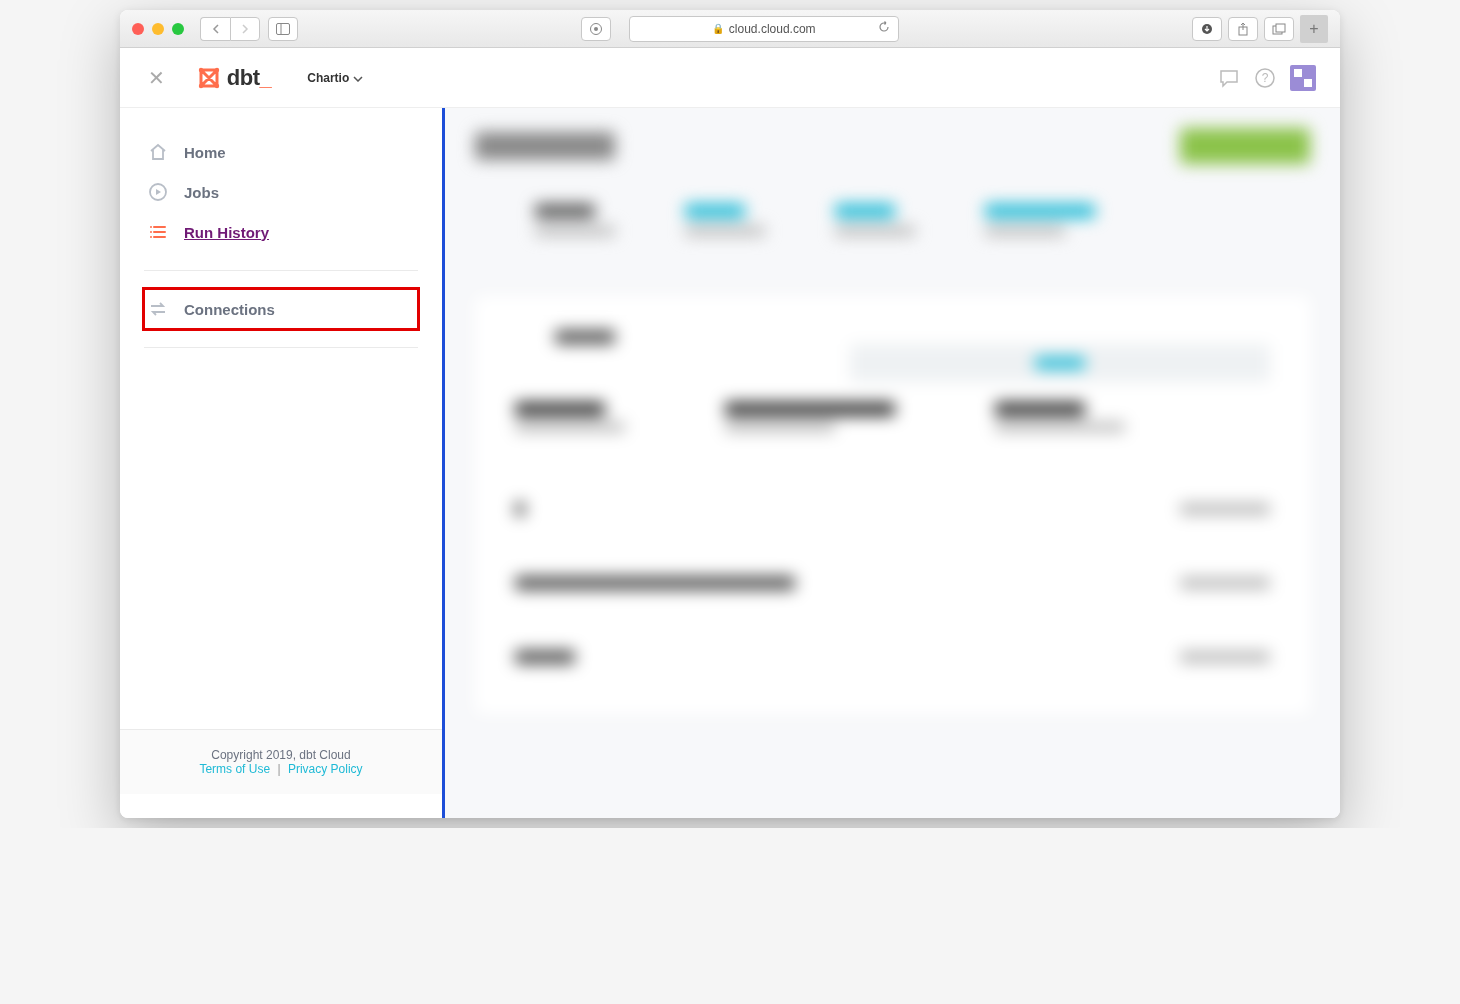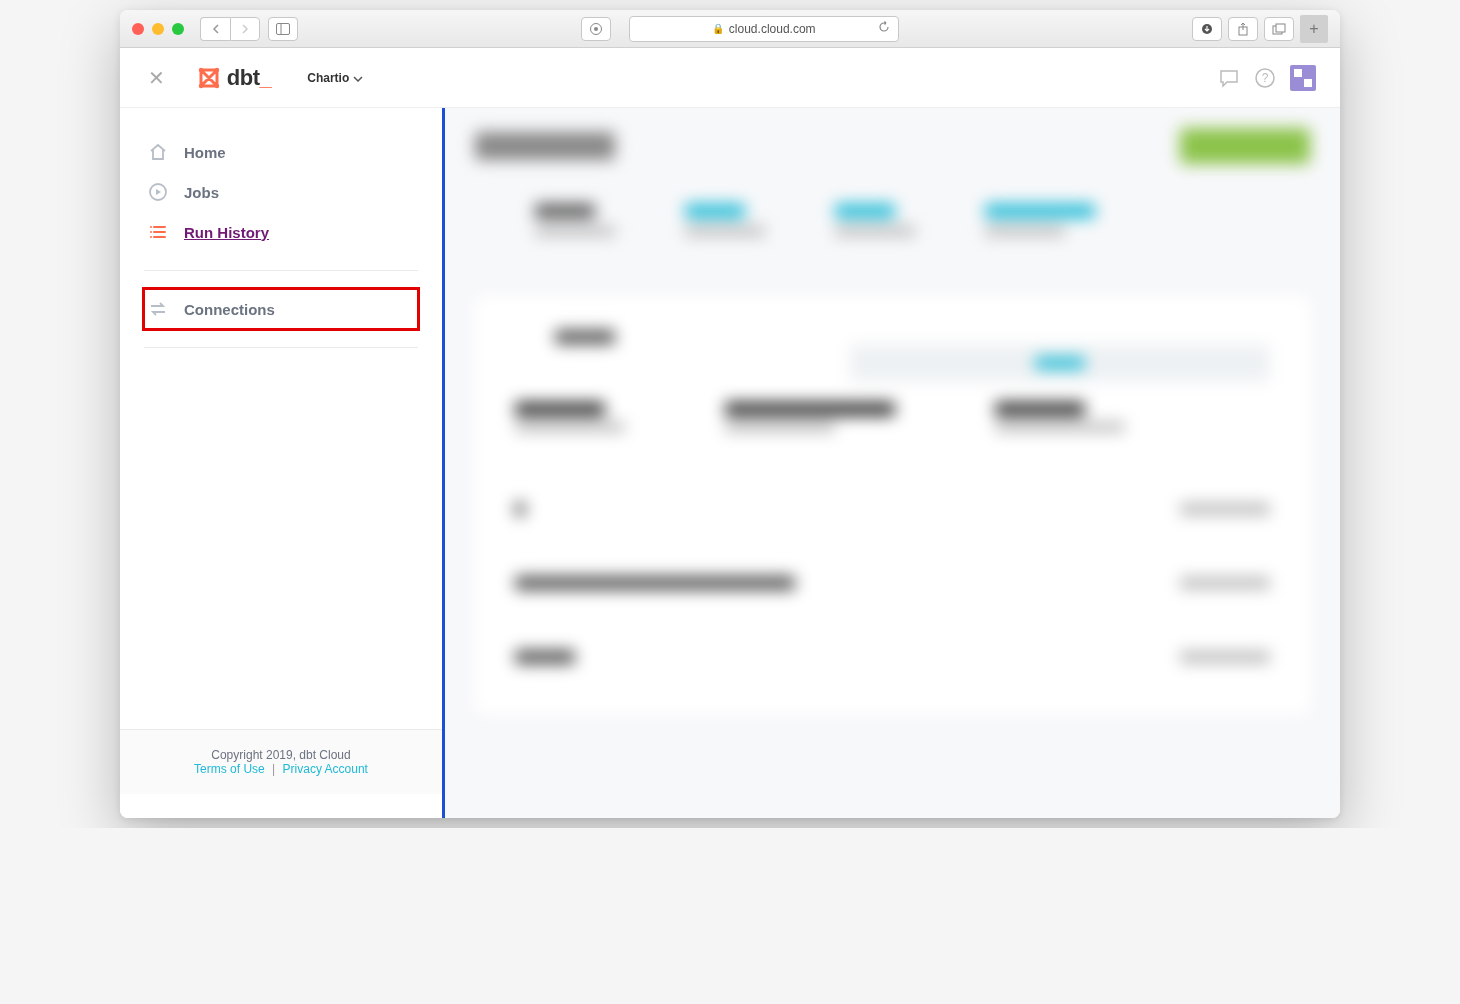--- a/index.html
+++ b/index.html
@@ -336,21 +336,21 @@
             </span>
             <span>Connections</span>
           </div>
         </div>
         <div class="sidebar-divider"></div>
         <div class="sidebar-footer">
           <div>Copyright 2019, dbt Cloud</div>
           <div>
             <a href="#">Terms of Use</a>
             <span class="sep">|</span>
-            <a href="#">Privacy Account</a>
+            <a href="#">Privacy Policy</a>
           </div>
         </div>
       </div>
 
       <div class="main">
         <div class="blur-layer">
           <div class="blur-header">
             <div class="blur-title"></div>
             <div class="blur-button"></div>
           </div>

